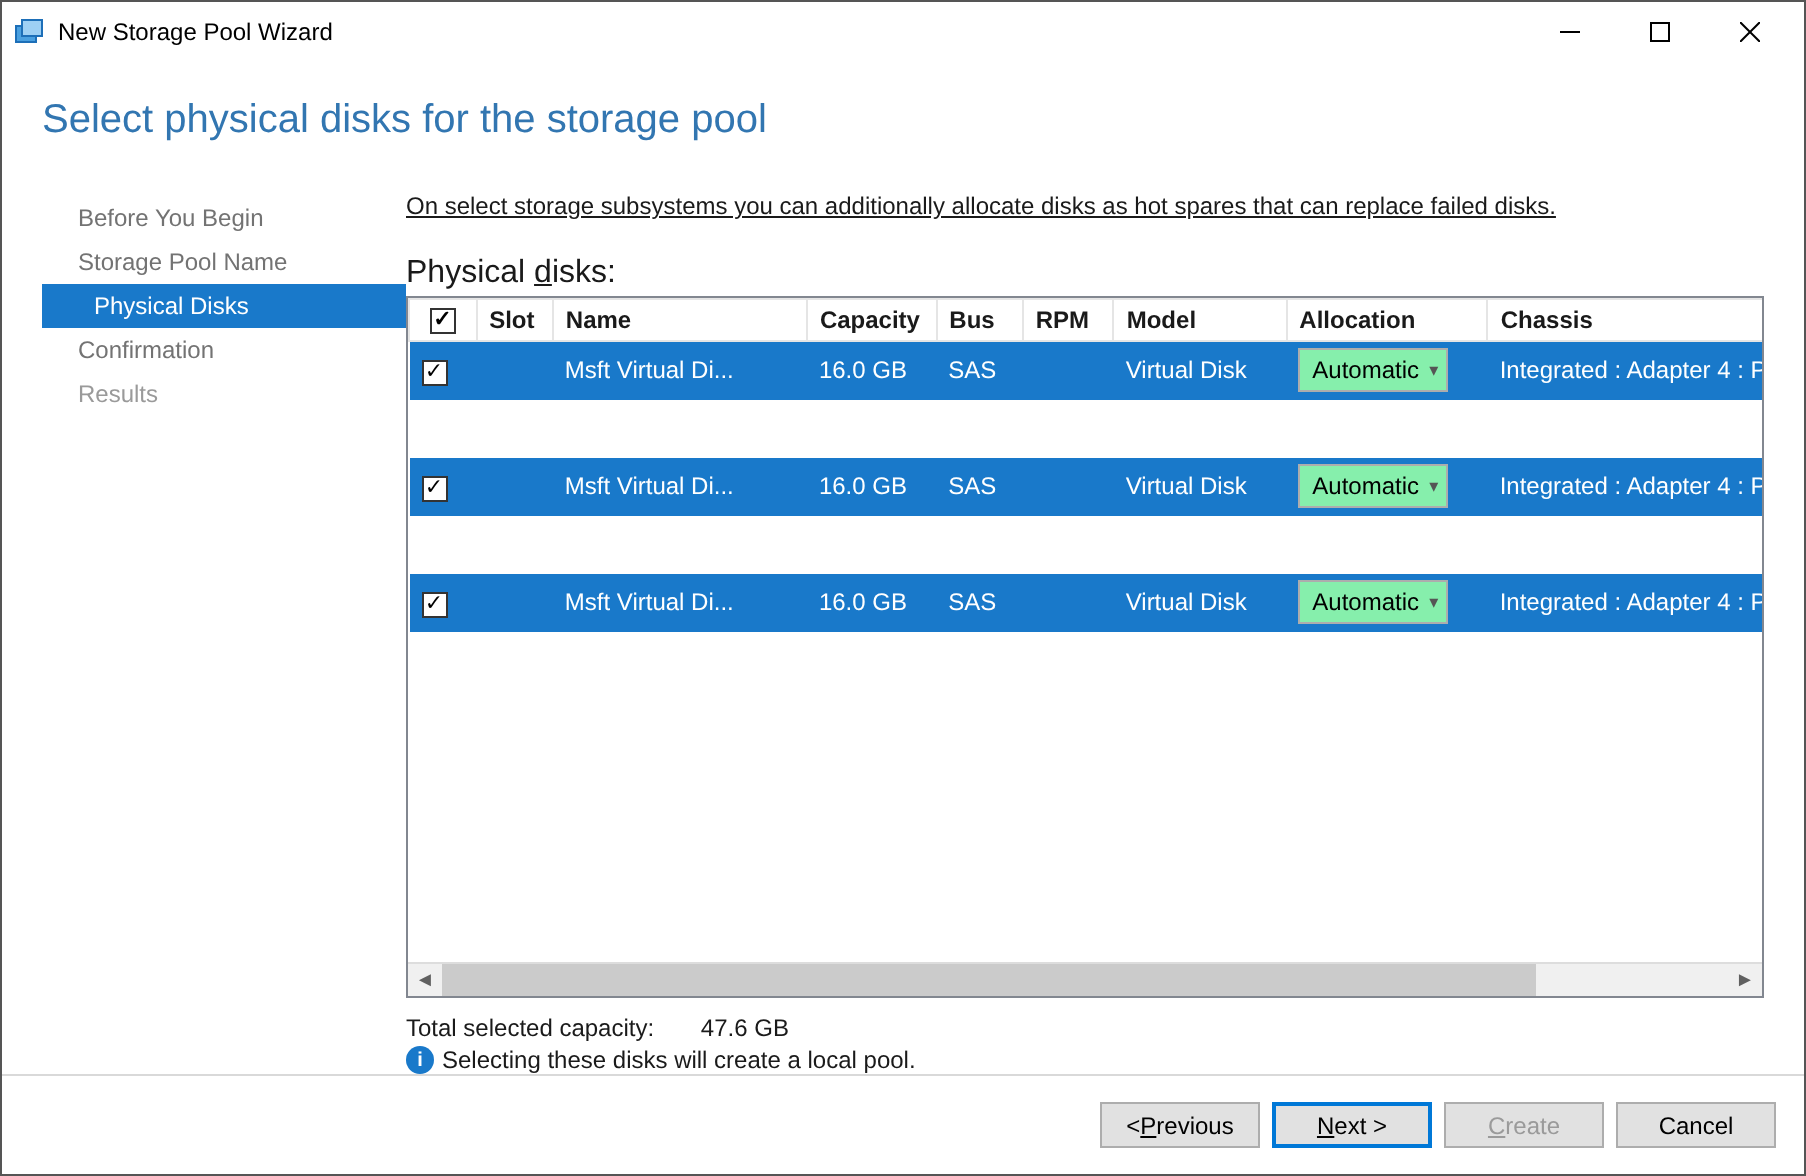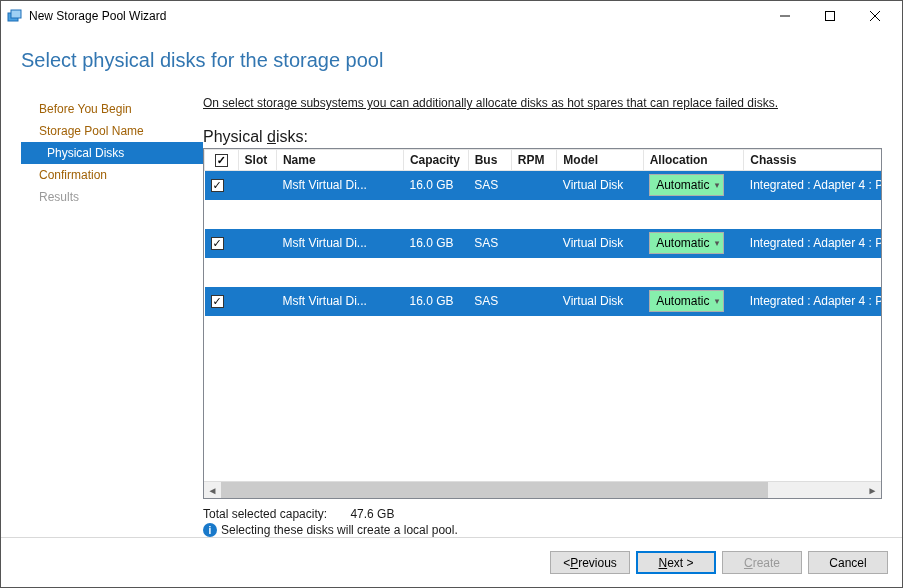--- a/index.html
+++ b/index.html
@@ -11,21 +11,21 @@
   .titlebar .title { font-size:12px; color:#000; }
   .winbtns { margin-left:auto; display:flex; }
   .winbtn { width:45px; height:29px; display:flex; align-items:center; justify-content:center; color:#000; }
   .winbtn svg { stroke:#000; }
   
   .content { flex:1; display:flex; flex-direction:column; padding:18px 20px 0 20px; overflow:hidden; }
   .page-title { font-size:20px; color:#3276b1; font-weight:400; margin-bottom:24px;}
   .body { flex:1; display:flex; overflow:hidden; }
   
   .sidebar { width:182px; flex-shrink:0; padding-top:2px;}
-  .sidebar .step { padding:4px 8px 4px 18px; font-size:12px; color:#a16207; }
+  .sidebar .step { padding:4px 8px 4px 18px; font-size:12px; color:#737373; }
   .sidebar .step.active { background:#1979ca; color:#fff;padding-left:26px; }
   .sidebar .step.disabled { color:#9a9a9a; }
   
   .main { flex:1; display:flex; flex-direction:column; overflow:hidden; }
   .instr { font-size:12px; margin-bottom:18px;text-decoration:underline; }
   .sublabel { font-size:16px; margin-bottom:2px; }
   .sublabel u { text-decoration:underline; }
   .gridwrap { border:1px solid #828790; flex:1; display:flex; flex-direction:column; overflow:hidden; min-height:0; }
   .gridscroll { flex:1; overflow:hidden; background:#fff; position:relative; min-height:0; }
   table.disktable { border-collapse:collapse; width:900px; table-layout:fixed; }

